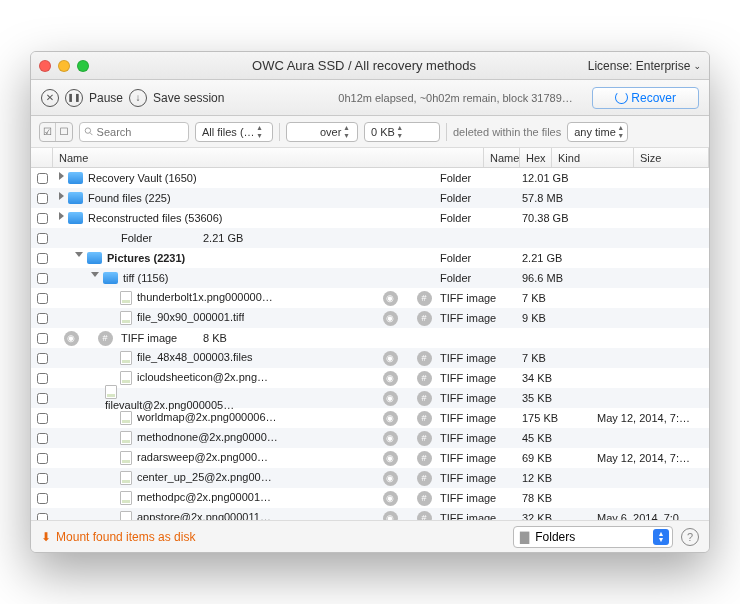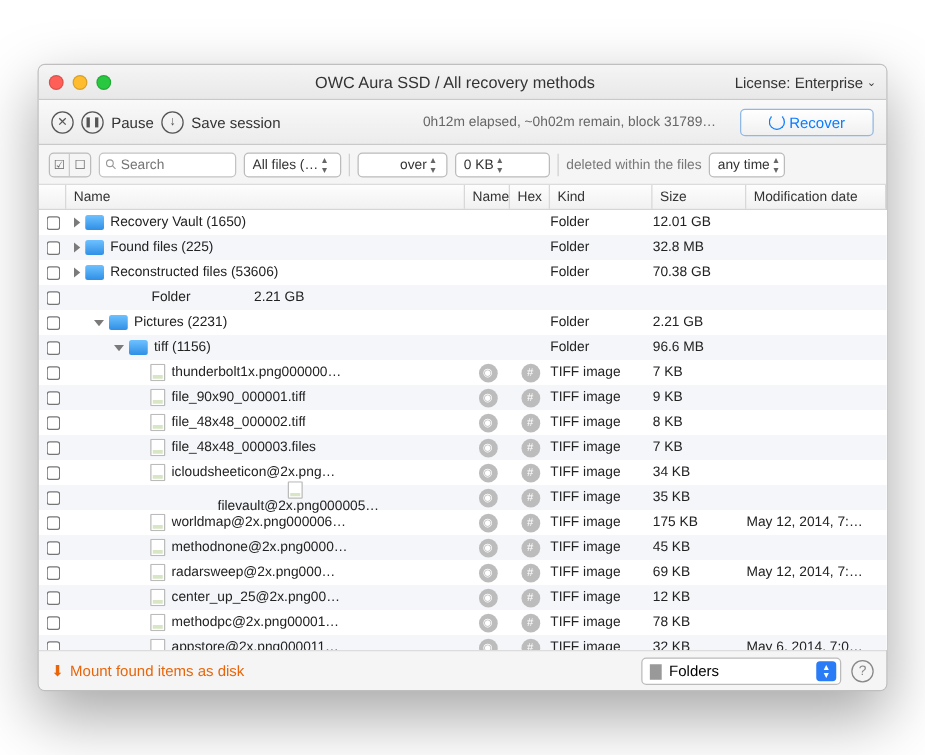--- a/index.html
+++ b/index.html
@@ -34,21 +34,21 @@
 .col-view{width:36px;}
 .col-hex{width:32px;}
 .col-kind{width:82px;}
 .col-size{width:75px;}
 .col-date{width:112px;}
 .listbody { height: 352px; overflow-y: auto; background:#fff; }
 .row { height: 20px; display: flex; align-items: center; font-size: 11px; color: #222; }
 .row:nth-child(even){background:#f4f6f9;}
 .row .chk { width: 22px; display:flex; justify-content:center; }
 .row .chk input { width:11px; height:11px; }
-.row .namecell { flex: 1; display: flex; align-items: center; overflow: hidden; white-space: nowrap; }
+.row .namecell { flex: 1; display: flex; align-items: flex-start; overflow: hidden; white-space: nowrap; }
 .tri { display:inline-block; width:0; height:0; margin:0 4px 0 2px; }
 .tri.closed { border-top:4px solid transparent; border-bottom:4px solid transparent; border-left:5px solid #7a7a7a;}
 .tri.open { border-left:4px solid transparent; border-right:4px solid transparent; border-top:5px solid #7a7a7a;}
 .tri.none { width:9px;}
 .foldericon { width:15px; height:12px; background:linear-gradient(#6ec1ff,#2f8fe6); border-radius:2px; position:relative; margin-right:5px; }
 .foldericon::before{content:"";position:absolute;top:-3px;left:0;width:6px;height:3px;background:#6ec1ff;border-radius:1px 1px 0 0;}
 .fileicon { width:12px; height:14px; background:#fff; border:1px solid #bbb; border-radius:1px; margin-right:5px; position:relative; }
 .fileicon::after{content:"";position:absolute;bottom:1px;left:1px;right:1px;height:3px;background:#d8e6c6;}
 .elltxt { overflow:hidden; text-overflow:ellipsis; white-space:nowrap; }
 .viewcell{width:36px;display:flex;justify-content:center;}
@@ -128,21 +128,20 @@
     </div>
   </div>
 
   <div class="header">
     <div class="col-chk"></div>
     <div class="col-name">Name</div>
     <div class="col-view">Name</div>
     <div class="col-hex">Hex</div>
     <div class="col-kind">Kind</div>
     <div class="col-size">Size</div>
-    <div class="col-date">Modification date</div>
   </div>
 
   <div class="listbody" id="listbody">
       <div class="row">
         <div class="chk">
           <input type="checkbox" style="">
         </div>
         <div class="namecell" style="padding-left: 4px;">
           <span class="tri closed"></span>
           <span class="foldericon"></span>
@@ -159,21 +158,21 @@
           <input type="checkbox" style="">
         </div>
         <div class="namecell" style="padding-left: 4px;">
           <span class="tri closed"></span>
           <span class="foldericon"></span>
           <span class="elltxt">Found files (225)</span>
         </div>
         <div class="viewcell"></div>
         <div class="hexcell"></div>
         <div class="kindcell">Folder</div>
-        <div class="sizecell">32.8 MB</div>
+        <div class="sizecell">57.8 MB</div>
         <div class="datecell"></div>
       </div>
       <div class="row">
         <div class="chk">
           <input type="checkbox" style="">
         </div>
         <div class="namecell" style="padding-left: 4px;">
           <span class="tri closed"></span>
           <span class="foldericon"></span>
           <span class="elltxt">Reconstructed files (53606)</span>
@@ -191,21 +190,21 @@
         <div class="viewcell"></div>
         <div class="hexcell"></div>
         <div class="kindcell">Folder</div>
         <div class="sizecell">2.21 GB</div>
         <div class="datecell"></div>
       </div>
       <div class="row">
         <div class="chk">
           <input type="checkbox" style="">
         </div>
-        <div class="namecell" style="padding-left: 20px;">
+        <div class="namecell" style="padding-left: 20px; font-weight: bold;">
           <span class="tri open"></span>
           <span class="foldericon"></span>
           <span class="elltxt">Pictures (2231)</span>
         </div>
         <div class="viewcell"></div>
         <div class="hexcell"></div>
         <div class="kindcell">Folder</div>
         <div class="sizecell">2.21 GB</div>
         <div class="datecell"></div>
       </div>
@@ -258,25 +257,20 @@
         <div class="hexcell">
           <span class="hashicon">#</span>
         </div>
         <div class="kindcell">TIFF image</div>
         <div class="sizecell">9 KB</div>
         <div class="datecell"></div>
       </div>
       <div class="row">
         <div class="chk">
           <input type="checkbox" style="">
-        </div>
-        <div class="namecell" style="padding-left: 52px;">
-          <span class="tri none"></span>
-          <span class="fileicon"></span>
-          <span class="elltxt">file_48x48_000002.tiff</span>
         </div>
         <div class="viewcell">
           <span class="eyeicon">◉</span>
         </div>
         <div class="hexcell">
           <span class="hashicon">#</span>
         </div>
         <div class="kindcell">TIFF image</div>
         <div class="sizecell">8 KB</div>
         <div class="datecell"></div>

